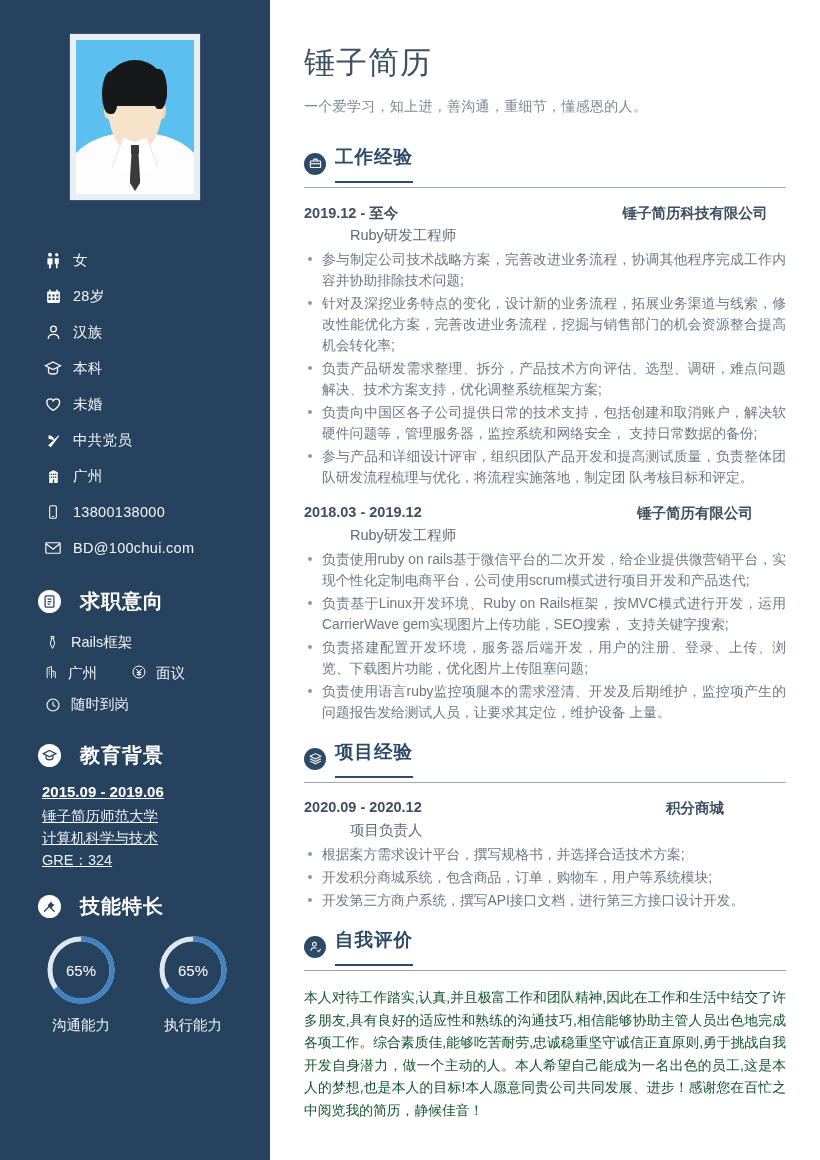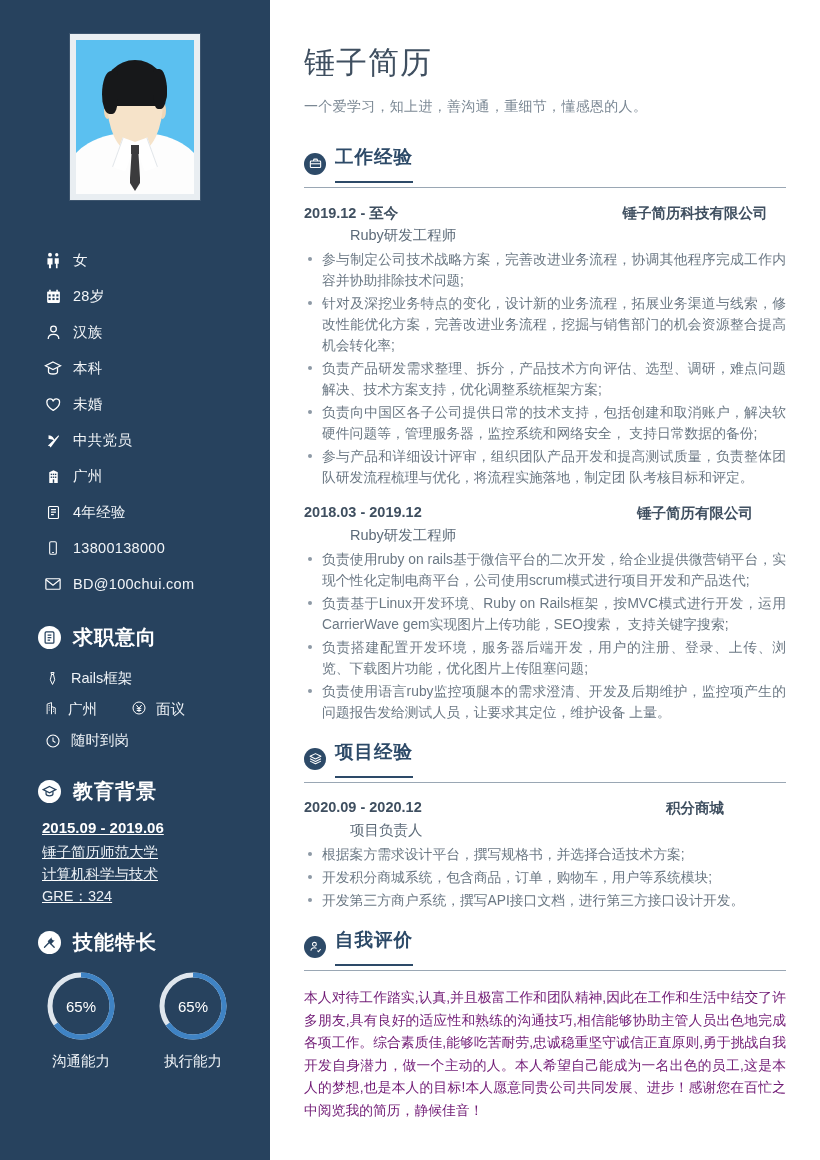--- a/index.html
+++ b/index.html
@@ -70,21 +70,21 @@
   .info-list { margin: 42px 0 0 44px; }
   .info-row {
     display: flex; align-items: center; gap: 11px;
     height: 36px; font-size: 14.5px; color:#f2f5f8; letter-spacing:.3px;
   }
   .info-row .ico { width:18px; height:18px; display:flex; align-items:center; justify-content:center; flex:0 0 18px; }
   .info-row .ico svg { display:block; }
 
   
   .side-head {
-    display:flex; align-items:center; gap:12px;
+    display:flex; align-items:center; gap:19px;
     margin: 22px 8px 12px 38px;
     font-size: 20px; font-weight: bold; letter-spacing: 1px; color:#ffffff;
   }
   .side-head .badge {
     width: 23px; height: 23px; border-radius: 50%;
     background: #ffffff; display:flex; align-items:center; justify-content:center; flex:0 0 23px;
   }
   .side-head .badge svg { display:block; }
 
   .side-sub { margin-left: 44px; }
@@ -140,21 +140,21 @@
   ul.bullets { list-style: none; margin:0; padding:0; }
   ul.bullets li {
     position: relative; padding-left: 18px; margin-bottom: 2px;
     font-size: 13.8px; line-height: 21px; color:#6b7884; text-align: justify;
   }
   ul.bullets li::before {
     content:""; position:absolute; left: 4px; top: 8px;
     width: 4px; height: 4px; border-radius:50%; background:#8d99a5;
   }
 
-  .para { font-size: 13.8px; line-height: 22.5px; color:#701a75; text-align: justify; }
+  .para { font-size: 13.8px; line-height: 22.5px; color:#14532d; text-align: justify; }
 </style>
 </head>
 <body>
 
 <div class="page">
 
   <aside class="sidebar">
 
     <div class="avatar-wrap">
       <div class="avatar">
@@ -248,29 +248,20 @@
               <rect x="8" y="12" width="2" height="2" fill="#27425e"></rect>
               <rect x="11" y="12" width="2" height="2" fill="#27425e"></rect>
               <rect x="14" y="12" width="2" height="2" fill="#27425e"></rect>
               <rect x="11" y="16" width="2" height="5" fill="#27425e"></rect>
             </svg>
         </span>
         <span>广州</span>
       </div>
       <div class="info-row">
         <span class="ico">
-          <svg width="17" height="17" viewBox="0 0 24 24" fill="none" stroke="#fff" stroke-width="1.6">
-              <rect x="5" y="3.5" width="14" height="17" rx="1.5"></rect>
-              <path d="M8.5 8h7M8.5 11.5h7M8.5 15h4"></path>
-            </svg>
-        </span>
-        <span>4年经验</span>
-      </div>
-      <div class="info-row">
-        <span class="ico">
           <svg width="16" height="16" viewBox="0 0 24 24" fill="none" stroke="#fff" stroke-width="1.6">
               <rect x="7" y="2.5" width="10" height="19" rx="2"></rect>
               <path d="M10.7 18.8h2.6"></path>
             </svg>
         </span>
         <span>13800138000</span>
       </div>
       <div class="info-row">
         <span class="ico">
           <svg width="18" height="18" viewBox="0 0 24 24" fill="none" stroke="#fff" stroke-width="1.6">

